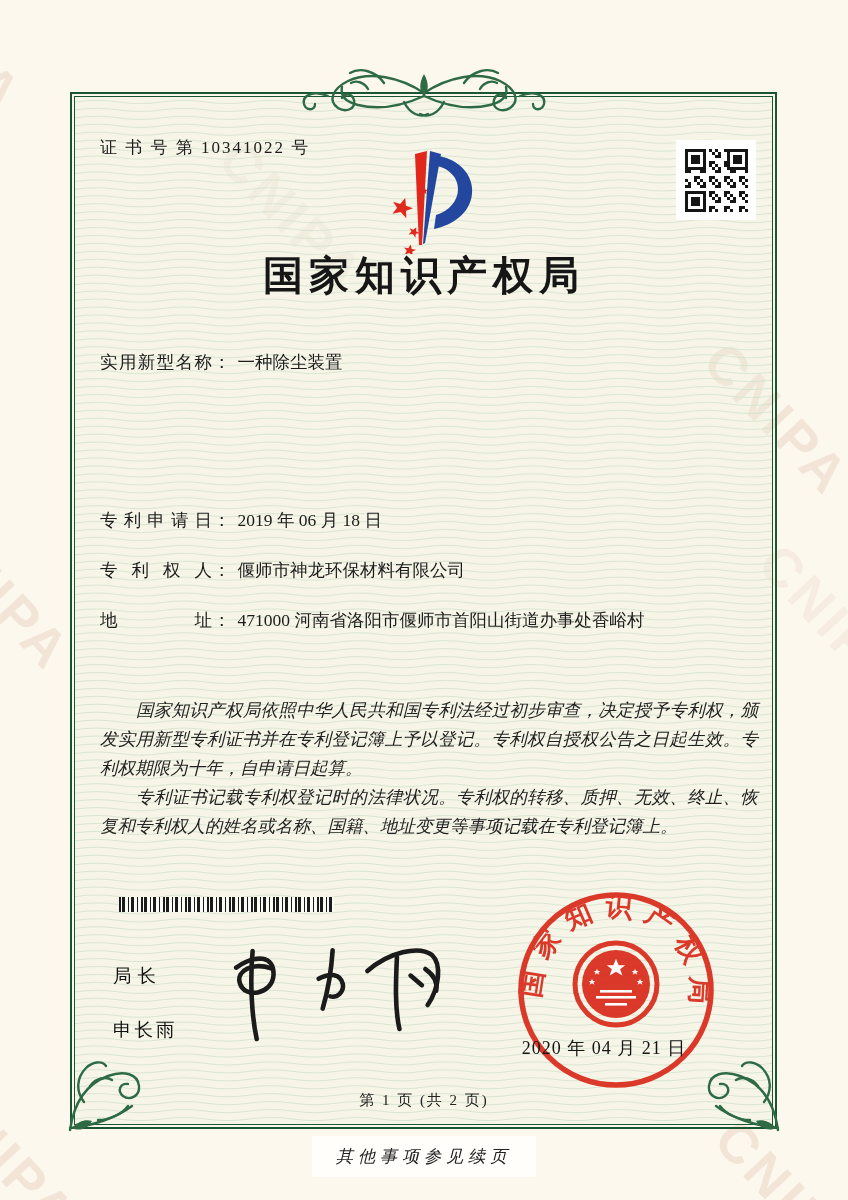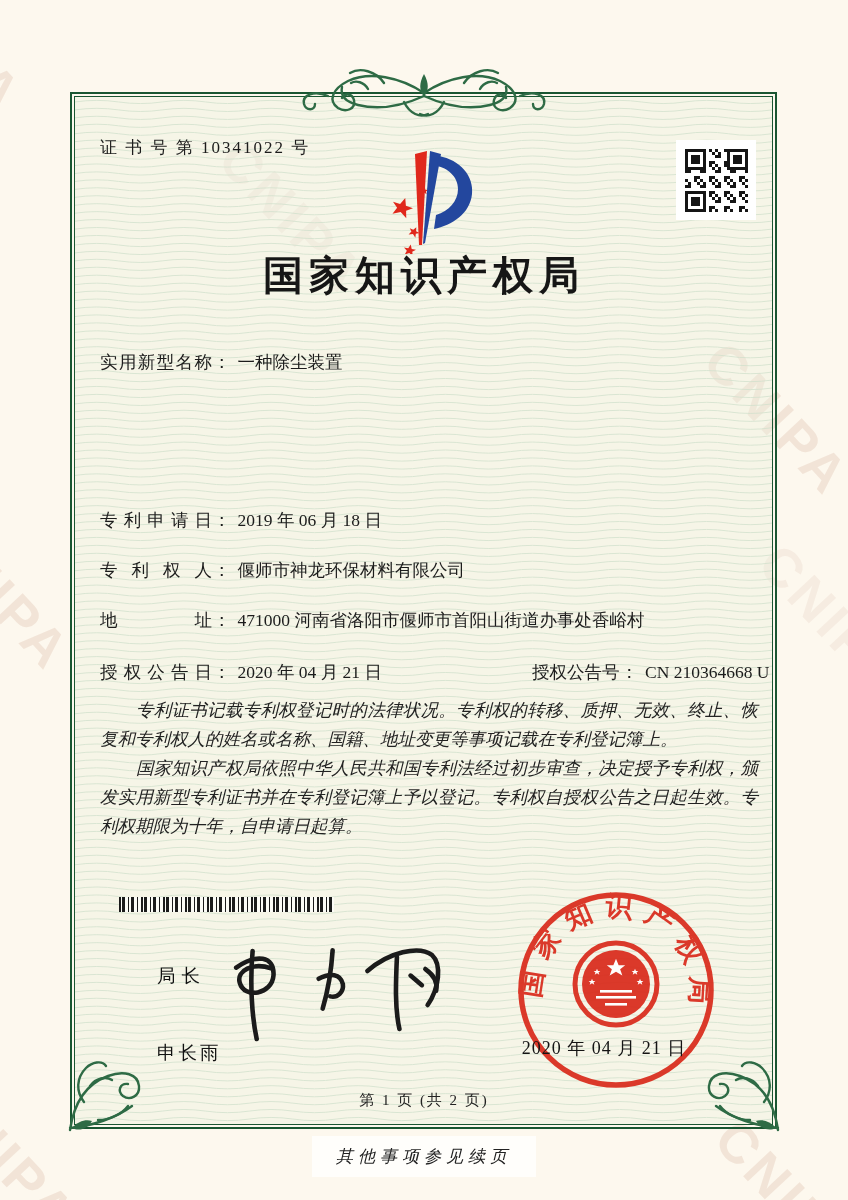--- a/index.html
+++ b/index.html
@@ -42,23 +42,23 @@
          line-height:29px;text-align:justify;font-style:italic;color:#222;}
   .paras p{margin:0;text-indent:36px;}
 
   .barcode{position:absolute;left:119px;top:897px;width:215px;height:15px;
     background:repeating-linear-gradient(90deg,
       #1b1b1b 0 2px,#fbfbf6 2px 3px,#1b1b1b 3px 6px,#fbfbf6 6px 9px,
       #1b1b1b 9px 10px,#fbfbf6 10px 12px,#1b1b1b 12px 15px,#fbfbf6 15px 18px,
       #1b1b1b 18px 19px,#fbfbf6 19px 22px);}
 
   .bureau{position:absolute;left:113px;font-family:"Liberation Sans","DejaVu Sans",sans-serif;
-          font-size:18.5px;color:#111;margin-left:44px;}
+          font-size:18.5px;color:#111;}
   .bureau.t{top:963px;letter-spacing:6px;}
-  .bureau.n{top:1040px;letter-spacing:3px;text-align:center;}
+  .bureau.n{top:1017px;letter-spacing:3px;text-align:center;}
   .sig{position:absolute;left:222px;top:928px;transform:rotate(-2deg);}
 
   .seal{position:absolute;left:514px;top:888px;}
   .seal-date{position:absolute;left:498px;top:1036px;width:212px;text-align:center;
              font-size:18px;letter-spacing:1px;color:#141414;}
   .page-info{position:absolute;left:70px;top:1091px;width:708px;text-align:center;
              font-size:15px;letter-spacing:2px;color:#222;}
   .cont-wrap{position:absolute;left:0;top:1136px;width:848px;text-align:center;}
   .cont-note{display:inline-block;background:#fffefb;padding:9px 24px;font-size:17px;
              letter-spacing:5px;font-style:italic;color:#222;}
@@ -344,30 +344,24 @@
     <div class="field-row" style="top:507px">
       <span class="f-label">专利申请日</span><span class="f-colon">：</span><span>2019 年 06 月 18 日</span>
     </div>
     <div class="field-row" style="top:557px">
       <span class="f-label">专利权人</span><span class="f-colon">：</span><span>偃师市神龙环保材料有限公司</span>
     </div>
     <div class="field-row" style="top:607px">
       <span class="f-label">地址</span><span class="f-colon">：</span><span>471000 河南省洛阳市偃师市首阳山街道办事处香峪村</span>
     </div>
 
-    <div class="field-row" style="top:659px">
-      <span class="f-label">授权公告日</span><span class="f-colon">：</span><span>2020 年 04 月 21 日</span>
-      <span class="grant2">
-        <span class="f-label2">授权公告号</span><span class="f-colon">：</span><span>CN 210364668 U</span>
-      </span>
-    </div>
 
     <div class="paras">
+      <p>国家知识产权局依照中华人民共和国专利法经过初步审查，决定授予专利权，颁发实用新型专利证书并在专利登记簿上予以登记。专利权自授权公告之日起生效。专利权期限为十年，自申请日起算。</p>
       <p>专利证书记载专利权登记时的法律状况。专利权的转移、质押、无效、终止、恢复和专利权人的姓名或名称、国籍、地址变更等事项记载在专利登记簿上。</p>
-      <p>国家知识产权局依照中华人民共和国专利法经过初步审查，决定授予专利权，颁发实用新型专利证书并在专利登记簿上予以登记。专利权自授权公告之日起生效。专利权期限为十年，自申请日起算。</p>
     </div>
 
     <div class="barcode"></div>
 
     <div class="bureau t">局长</div>
     <div class="bureau n">申长雨</div>
 
     <svg class="sig" width="238" height="122" viewBox="0 0 238 122">
       <g fill="none" stroke="#1b1b1b" stroke-width="4.6" stroke-linecap="round">
         <path d="M32 20 C28 52 29 86 33 108"></path>

